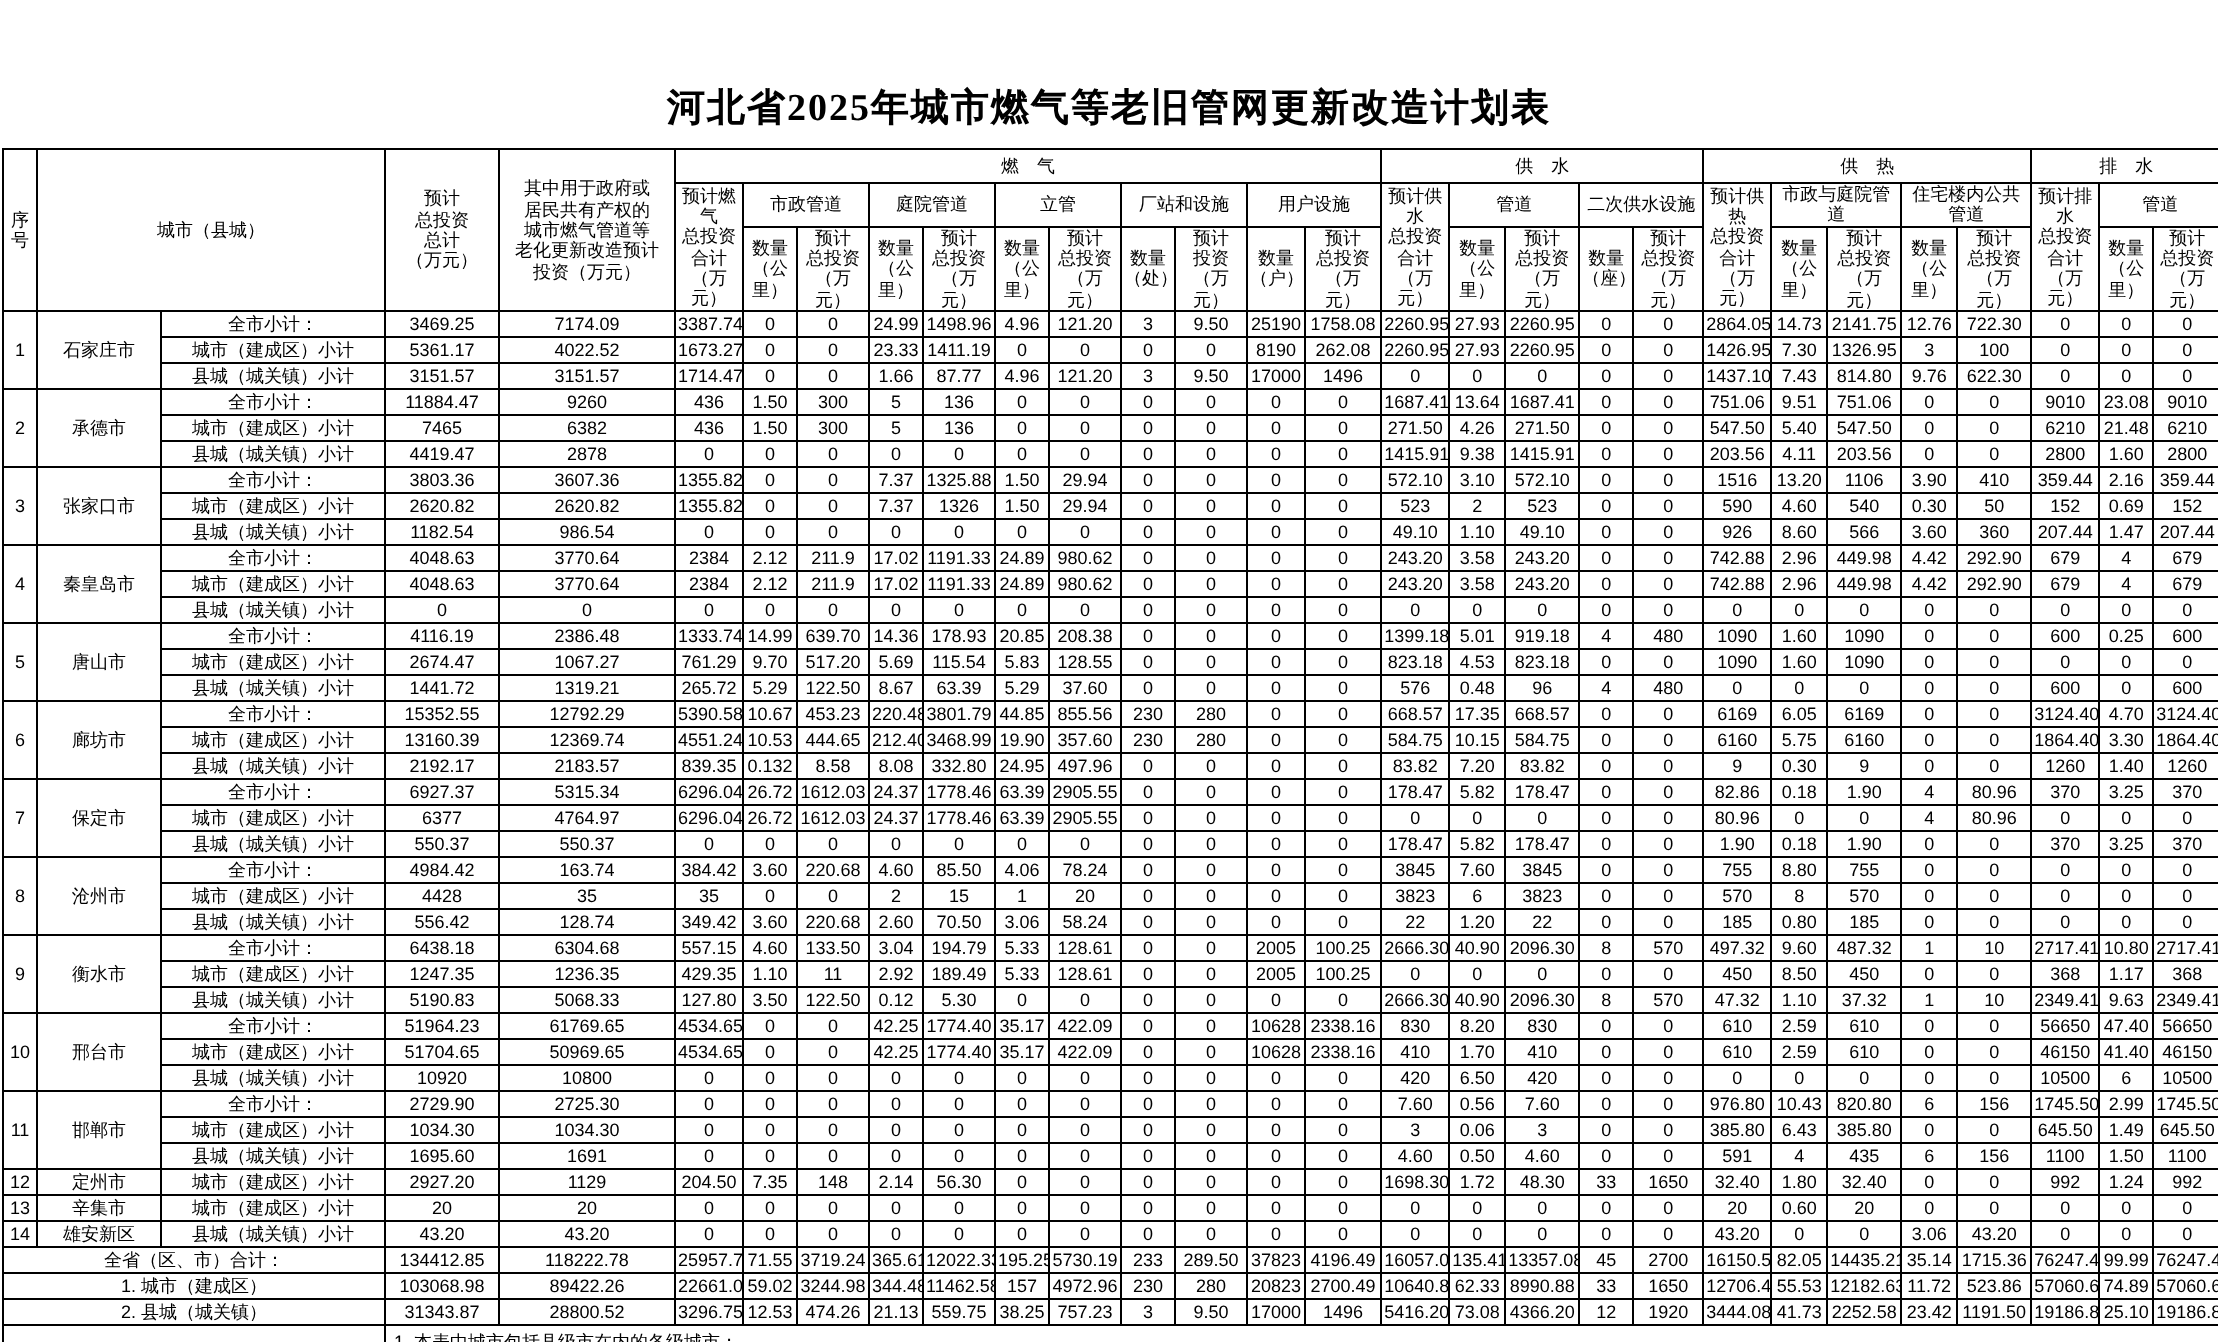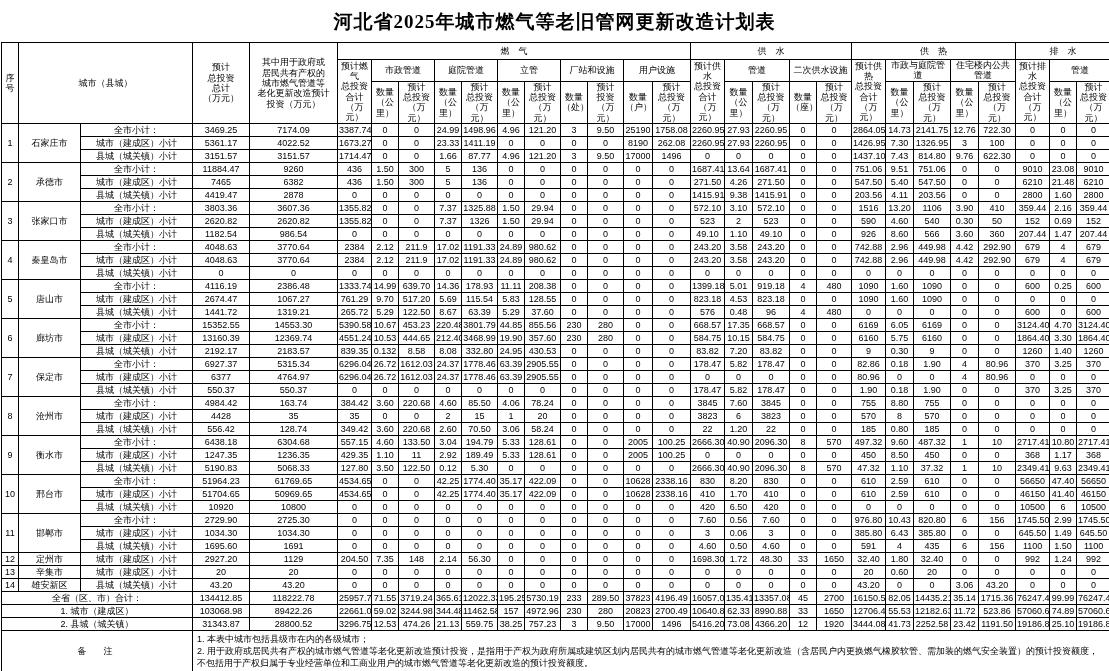--- a/index.html
+++ b/index.html
@@ -6,20 +6,21 @@
   body{width:1109px;height:671px;overflow:hidden;font-family:"Liberation Sans","DejaVu Sans",sans-serif;color:#000;}
   .page{width:1109px;height:671px;background:#fff;}
   .title{
     text-align:center;
     font-family:"Liberation Serif","DejaVu Serif",serif;
     font-weight:bold;
     font-size:19px;
     padding-top:9px;
     padding-bottom:7px;
     letter-spacing:1px;
+    margin-top:32px;
   }
   table{
     table-layout:fixed;
     border-collapse:collapse;
     width:1107px;
     margin:0 1px;
   }
   th,td{
     border:1px solid #000;
     font-size:9px;
@@ -542,21 +543,21 @@
           <td rowspan="3">5</td>
           <td rowspan="3">唐山市</td>
           <td>全市小计：</td>
           <td>4116.19</td>
           <td>2386.48</td>
           <td>1333.74</td>
           <td>14.99</td>
           <td>639.70</td>
           <td>14.36</td>
           <td>178.93</td>
-          <td>11.11</td>
+          <td>20.85</td>
           <td>208.38</td>
           <td>0</td>
           <td>0</td>
           <td>0</td>
           <td>0</td>
           <td>1399.18</td>
           <td>5.01</td>
           <td>919.18</td>
           <td>4</td>
           <td>480</td>
@@ -625,21 +626,21 @@
           <td>0</td>
           <td>600</td>
           <td>0</td>
           <td>600</td>
         </tr>
         <tr>
           <td rowspan="3">6</td>
           <td rowspan="3">廊坊市</td>
           <td>全市小计：</td>
           <td>15352.55</td>
-          <td>14553.30</td>
+          <td>12792.29</td>
           <td>5390.58</td>
           <td>10.67</td>
           <td>453.23</td>
           <td>220.48</td>
           <td>3801.79</td>
           <td>44.85</td>
           <td>855.56</td>
           <td>230</td>
           <td>280</td>
           <td>0</td>
@@ -690,21 +691,21 @@
         <tr>
           <td>县城（城关镇）小计</td>
           <td>2192.17</td>
           <td>2183.57</td>
           <td>839.35</td>
           <td>0.132</td>
           <td>8.58</td>
           <td>8.08</td>
           <td>332.80</td>
           <td>24.95</td>
-          <td>430.53</td>
+          <td>497.96</td>
           <td>0</td>
           <td>0</td>
           <td>0</td>
           <td>0</td>
           <td>83.82</td>
           <td>7.20</td>
           <td>83.82</td>
           <td>0</td>
           <td>0</td>
           <td>9</td>

